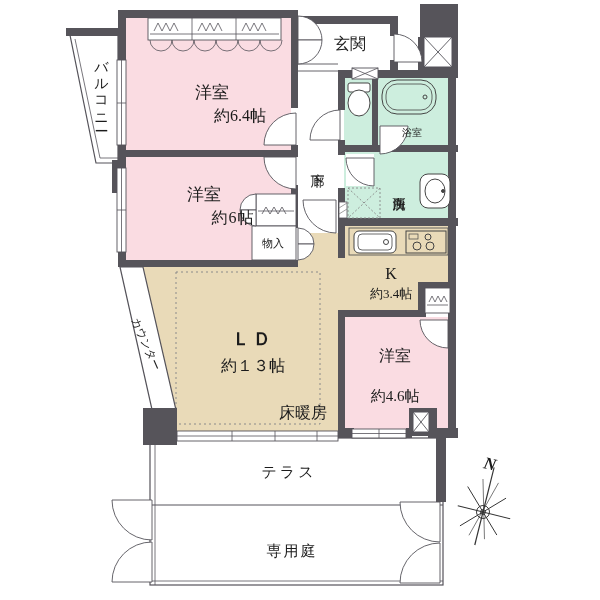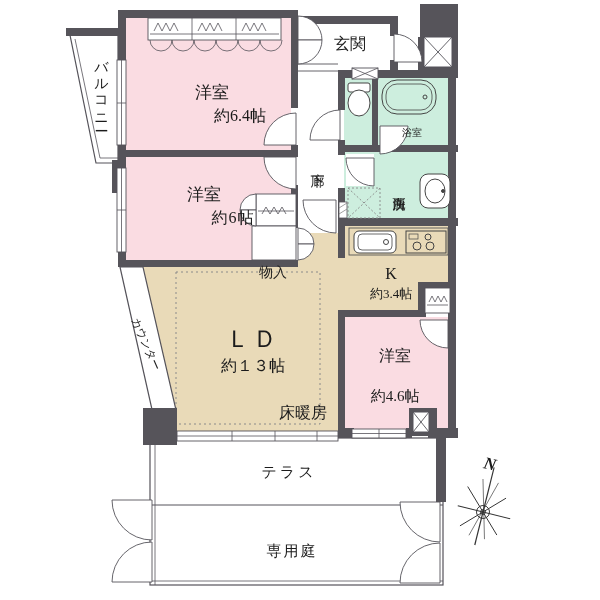--- a/index.html
+++ b/index.html
@@ -219,26 +219,26 @@
   <div class="lbl" style="left:212px;top:92px;font-size:17px;">洋室</div>
   <div class="lbl" style="left:228px;top:116px;font-size:16px;margin-left:12px;">約6.4帖</div>
 
   <div class="lbl" style="left:204px;top:194px;font-size:17px;">洋室</div>
   <div class="lbl" style="left:204px;top:218px;font-size:16px;letter-spacing:1px;margin-left:29px;">約6帖</div>
 
   <div class="lbl" style="left:336px;top:44px;font-size:16px;margin-left:14px;">玄関</div>
   <div class="lbl v" style="left:317px;top:164px;font-size:14px;">廊下</div>
   <div class="lbl" style="left:412px;top:133px;font-size:10px;">浴室</div>
   <div class="lbl v" style="left:399px;top:187px;font-size:13px;letter-spacing:0;">洗面所</div>
-  <div class="lbl" style="left:273px;top:243px;font-size:14px;margin-top:30px;">物入</div>
+  <div class="lbl" style="left:273px;top:243px;font-size:11px;">物入</div>
 
   <div class="lbl" style="left:391px;top:274px;font-size:16px;">K</div>
   <div class="lbl" style="left:391px;top:293px;font-size:13px;">約3.4帖</div>
 
-  <div class="lbl" style="left:253px;top:339px;font-size:24px;letter-spacing:3px;">ＬＤ</div>
+  <div class="lbl" style="left:253px;top:339px;font-size:18px;letter-spacing:3px;font-weight:bold;">ＬＤ</div>
   <div class="lbl" style="left:253px;top:366px;font-size:16px;font-family:Liberation Serif, serif;">約１３帖</div>
   <div class="lbl" style="left:303px;top:413px;font-size:16px;">床暖房</div>
   <div class="lbl rot" style="left:146px;top:344px;font-size:11px;">カウンター</div>
 
   <div class="lbl" style="left:395px;top:356px;font-size:16px;">洋室</div>
   <div class="lbl" style="left:395px;top:396px;font-size:15px;">約4.6帖</div>
 
   <div class="lbl" style="left:289px;top:472px;font-size:15px;letter-spacing:3px;">テラス</div>
   <div class="lbl" style="left:292px;top:551px;font-size:15px;letter-spacing:2px;">専用庭</div>
 

